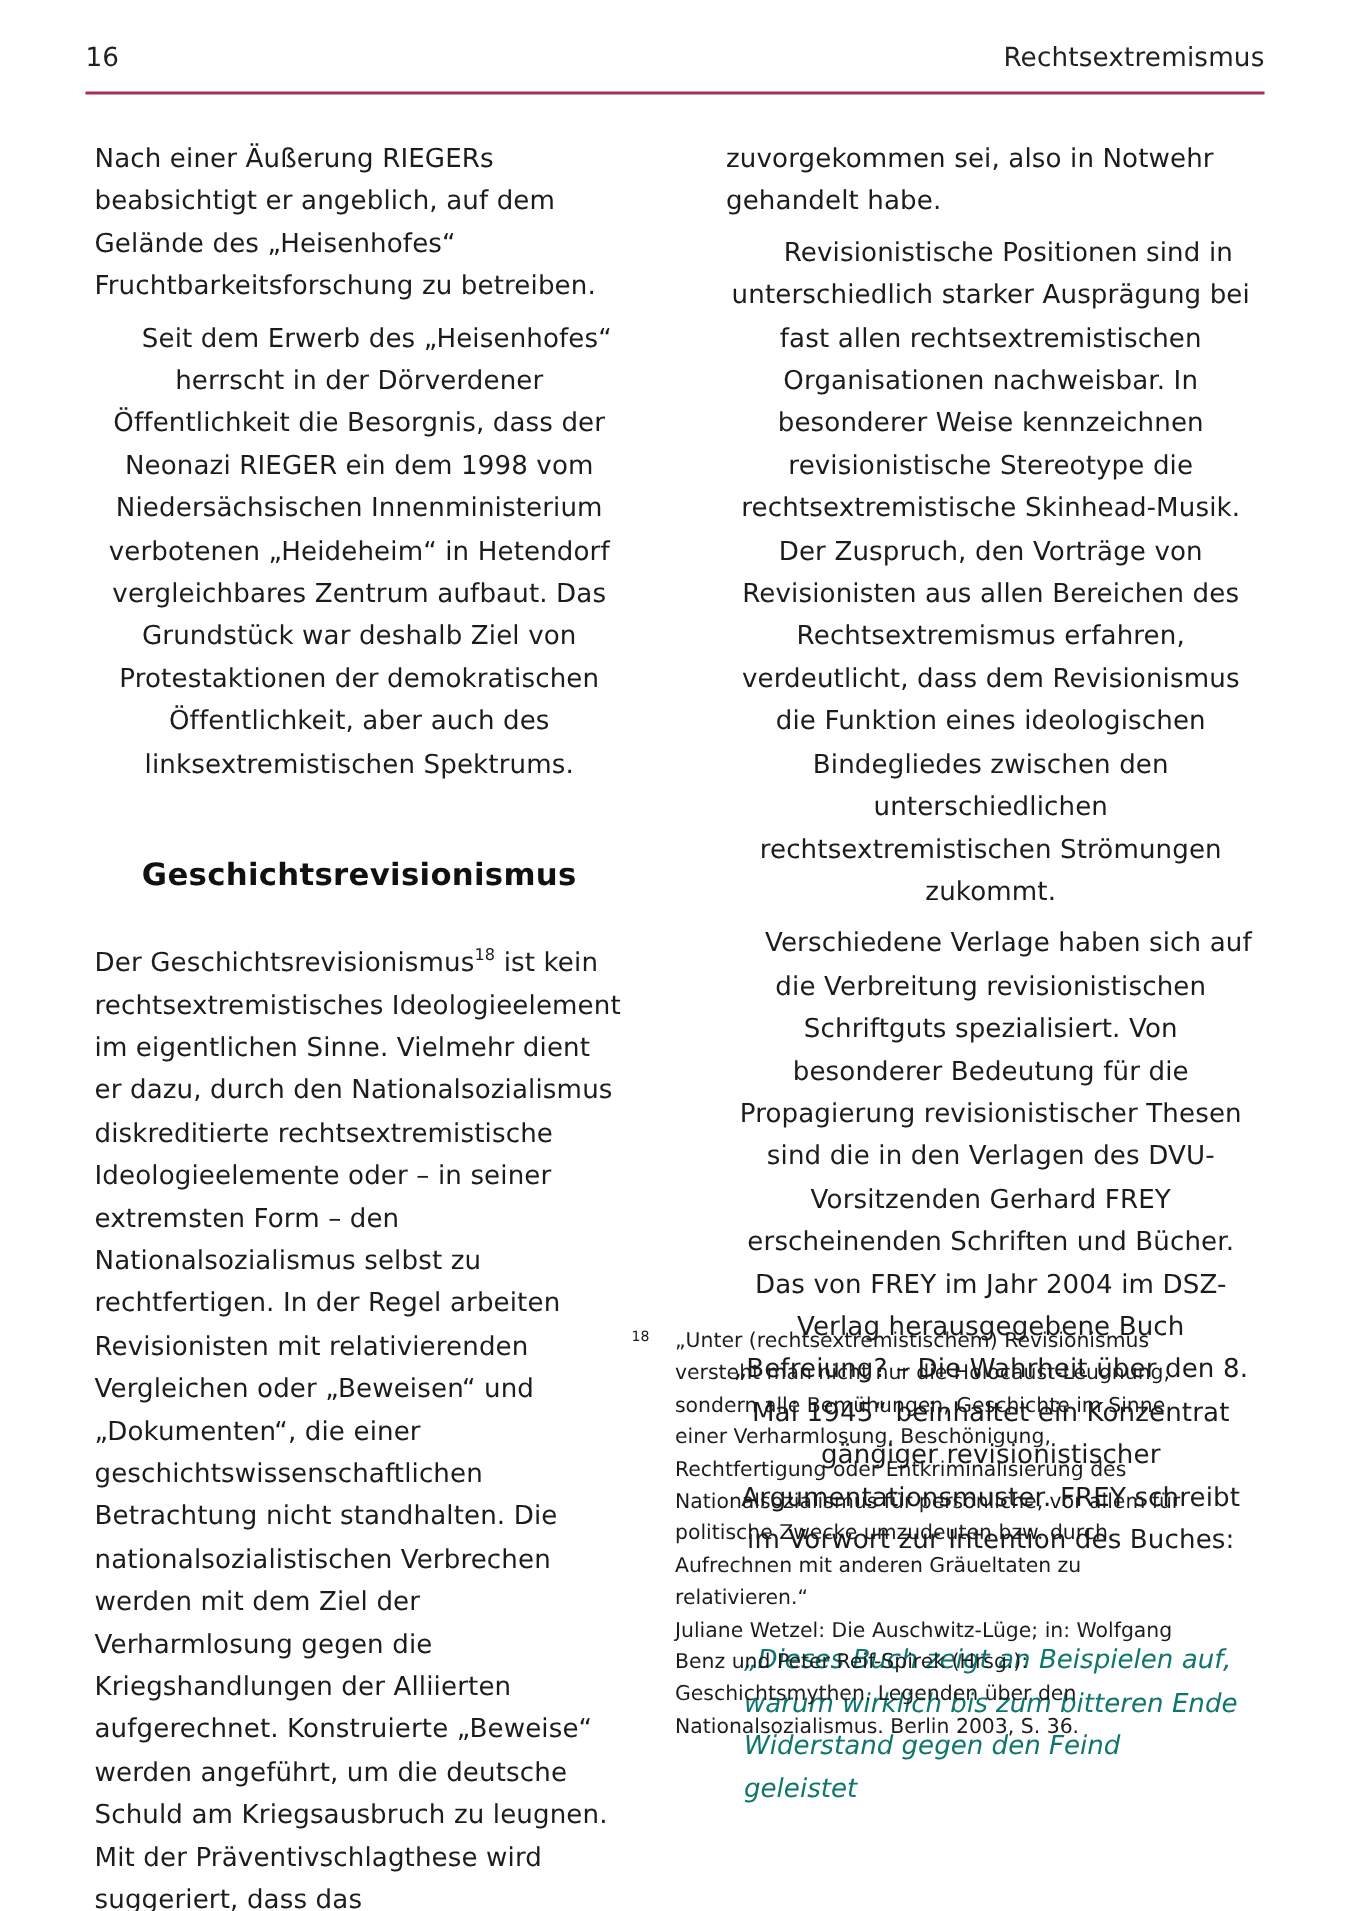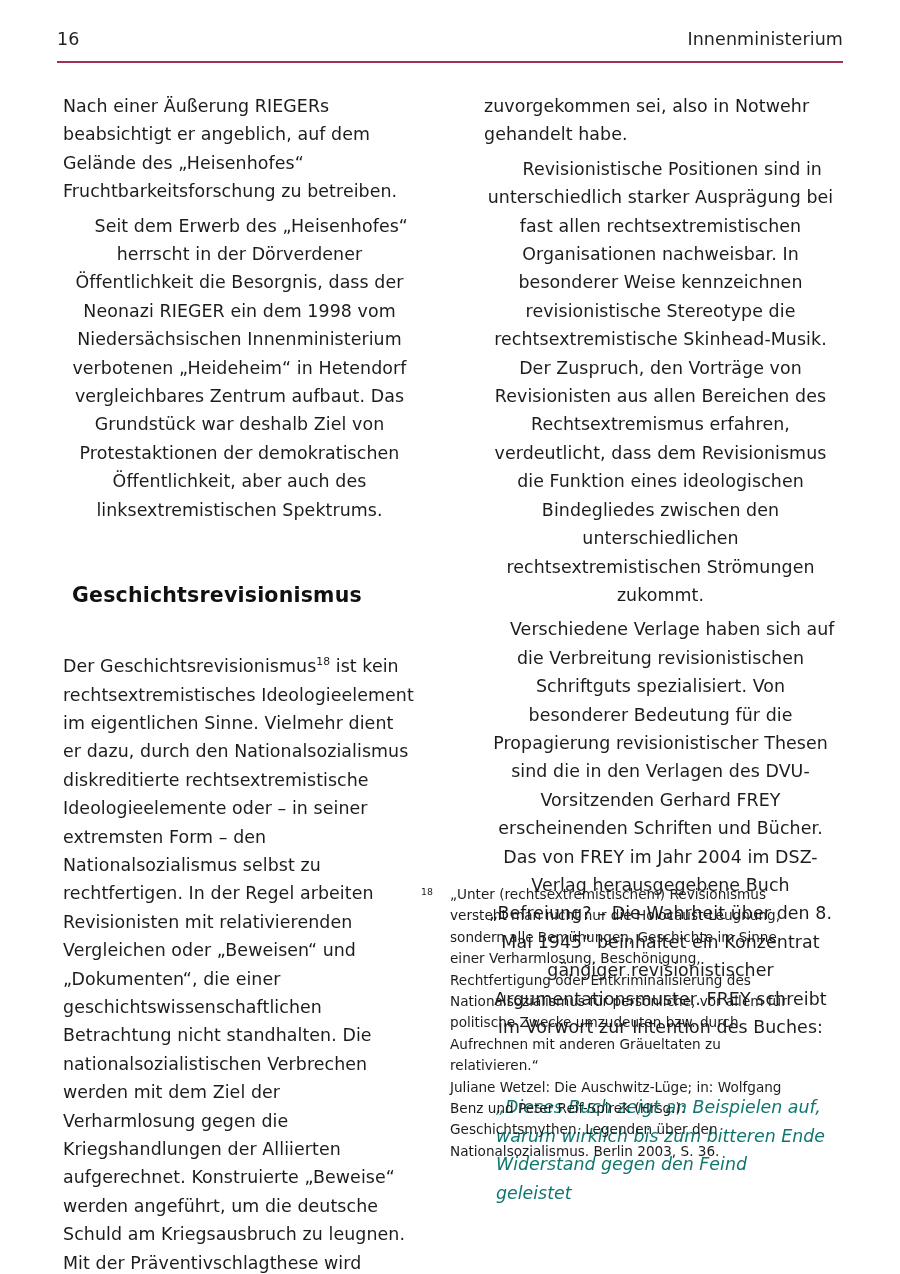--- a/index.html
+++ b/index.html
@@ -69,27 +69,28 @@
     text-align: left;
     color: #1c1c1c;
     letter-spacing: 0.005em;
   }
   p.body.indent {
     text-indent: 1.35em;
   }
   p.body + p.body { margin-top: 0; text-align: center; }
 
   h2.section-heading {
-    margin: 15px;
+    margin: 3px;
     padding: 0;
     font-size: 20.5px;
     line-height: 28px;
     font-weight: bold;
     color: #111111;
     letter-spacing: 0.01em;
+    text-align: center;
   }
   .gap-before-heading { height: 36px; }
   .gap-after-heading  { height: 22px; }
 
   p.quote {
     margin: 18px;
     font-size: 17.4px;
     line-height: 28.4px;
     font-style: italic;
     color: #0f766e;
@@ -126,21 +127,21 @@
   }
   .fn-para { margin: 0; }
 </style>
 </head>
 <body>
 
 <div class="page">
 
   <div class="running-head">
     <span>16</span>
-    <span>Innenministerium</span>
+    <span>Rechtsextremismus</span>
   </div>
   <div class="head-rule"></div>
 
   <div class="columns">
 
     <div class="col col-left">
       <p class="body">Nach einer Äußerung RIEGERs beabsichtigt er angeblich, auf dem Gelände des „Heisenhofes“ Fruchtbarkeitsforschung zu betreiben.</p>
       <p class="body indent">Seit dem Erwerb des „Heisenhofes“ herrscht in der Dörverdener Öffentlichkeit die Besorgnis, dass der Neonazi RIEGER ein dem 1998 vom Niedersächsischen Innenministerium verbotenen „Heideheim“ in Hetendorf vergleichbares Zentrum aufbaut. Das Grundstück war deshalb Ziel von Protestaktionen der demokratischen Öffentlichkeit, aber auch des linksextremistischen Spektrums.</p>
 
       <div class="gap-before-heading"></div>

